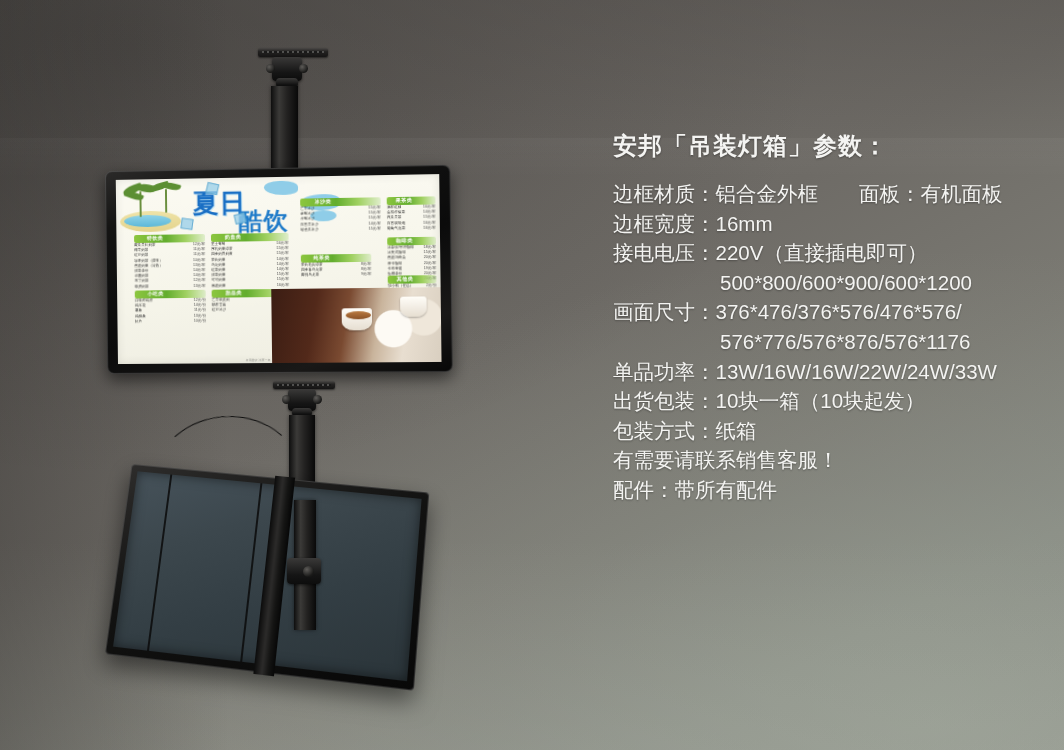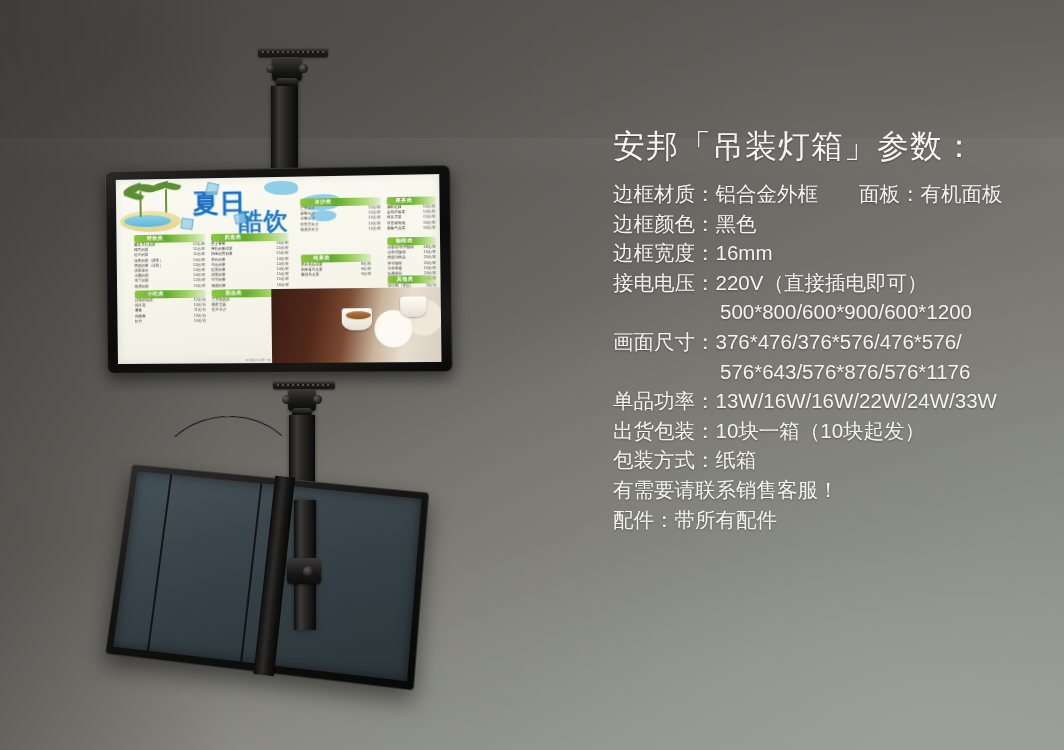--- a/index.html
+++ b/index.html
@@ -97,21 +97,21 @@
     background:linear-gradient(160deg,#46525a 0%,#3c474d 30%,#333e44 62%,#2b353a 100%);
     box-shadow:inset 0 0 12px rgba(0,0,0,.5);}
   .bp-rail{position:absolute;top:-2px;bottom:-2px;left:49%;width:20px;
     background:linear-gradient(90deg,#0b0b0b,#2c2b2a 40%,#141413 70%,#070707);}
   .bp-seam{position:absolute;top:0;bottom:0;width:2px;background:rgba(10,10,10,.85);}
   .cable{position:absolute;border:1.6px solid #0d0d0d;border-color:#0d0d0d transparent transparent transparent;
     border-radius:50%;}
 
   
   #specs{position:absolute;left:613px;top:126px;width:430px;color:#f4f4f2;}
-  #specs .title{font-size:32px;font-weight:normal;letter-spacing:1px;line-height:40px;
+  #specs .title{font-size:24px;font-weight:bold;letter-spacing:1px;line-height:40px;
     text-shadow:0 1px 2px rgba(0,0,0,.35);white-space:nowrap;}
   #specs .line{font-size:20.5px;line-height:29.6px;white-space:nowrap;
     text-shadow:0 1px 2px rgba(0,0,0,.33);}
   #specs .line.indent{padding-left:107px;}
   .spacer{height:13px;}
 </style>
 </head>
 <body>
 
 <div id="stage">
@@ -423,26 +423,25 @@
 
   <div class="mnt-pole" style="left:294px;top:500px;width:22px;height:130px;z-index:5;"></div>
   <div class="mnt-knuckle" style="left:287px;top:558px;width:34px;height:26px;z-index:6;"></div>
   <div class="mnt-bolt" style="left:303px;top:566px;width:11px;height:11px;z-index:7;"></div>
 
   <div id="specs">
     <div class="title">安邦「吊装灯箱」参数：</div>
     <div class="spacer"></div>
     <div id="spec-lines">
         <div class="line">边框材质：铝合金外框　　面板：有机面板</div>
-        <div class="line">边框颜色：黑色</div>
         <div class="line">边框宽度：16mm</div>
         <div class="line">接电电压：220V（直接插电即可）</div>
         <div class="line indent">500*800/600*900/600*1200</div>
         <div class="line">画面尺寸：376*476/376*576/476*576/</div>
-        <div class="line indent">576*643/576*876/576*1176</div>
+        <div class="line indent">576*776/576*876/576*1176</div>
         <div class="line">单品功率：13W/16W/16W/22W/24W/33W</div>
         <div class="line">出货包装：10块一箱（10块起发）</div>
         <div class="line">包装方式：纸箱</div>
         <div class="line">有需要请联系销售客服！</div>
         <div class="line">配件：带所有配件</div>
       </div>
   </div>
 
 </div>
 

